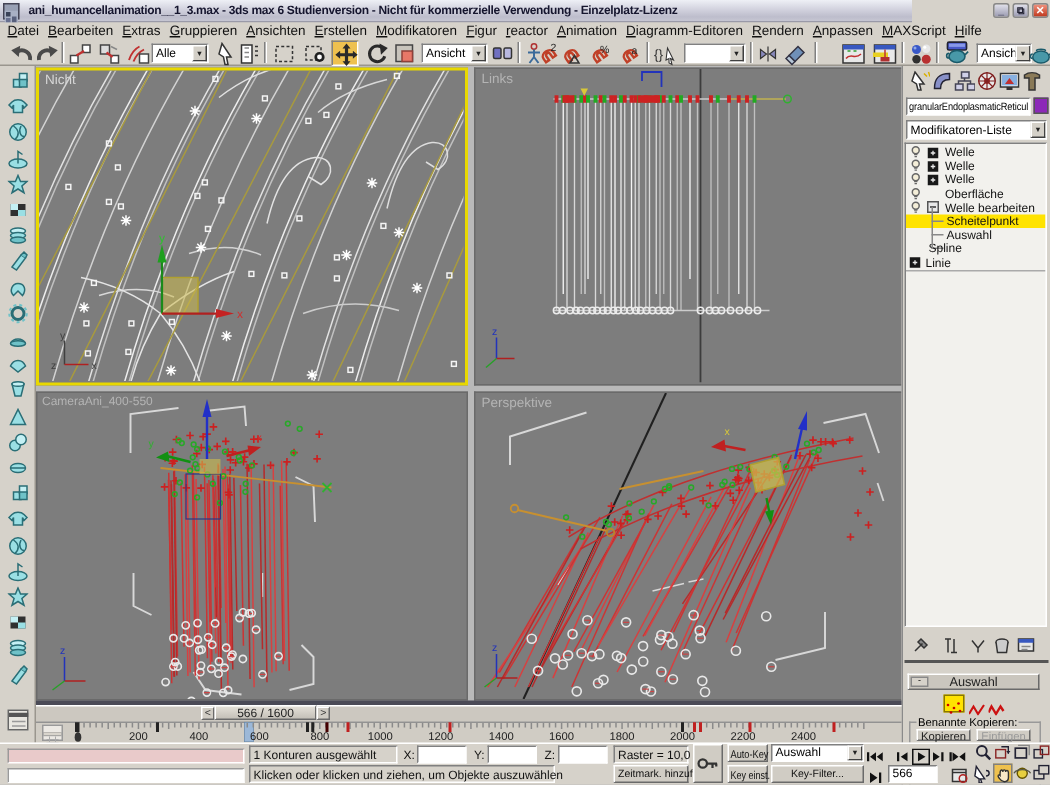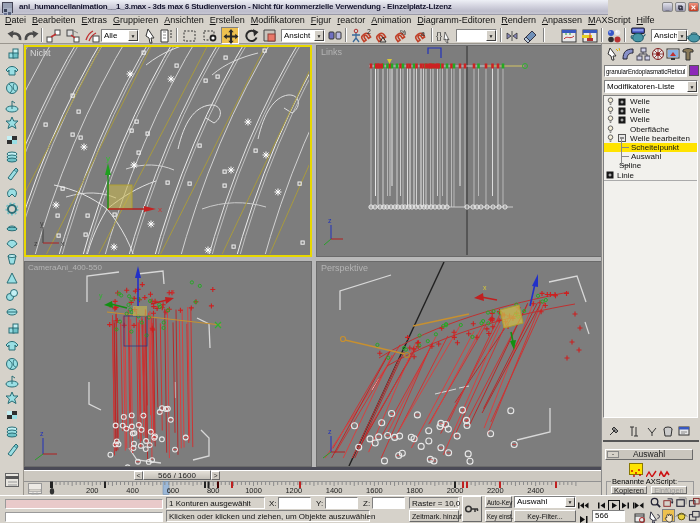--- a/index.html
+++ b/index.html
@@ -964,21 +964,21 @@
       <circle cx="4" cy="8" r="0.9" fill="#c00"></circle>
       <circle cx="10" cy="7" r="0.9" fill="#c00"></circle>
     </svg></div>
 <div class="ab" style="left:646px;top:465px;width:11px;height:9px"><svg width="11" height="9">
       <path d="M 0,7 L 3,2 L 6,7 L 10,1" stroke="#cc1111" fill="none" stroke-width="1.4"></path>
     </svg></div>
 <div class="ab" style="left:659px;top:465px;width:11px;height:9px"><svg width="11" height="9">
       <path d="M 0,6 L 2,2 L 5,7 L 8,2 L 10,5" stroke="#cc1111" fill="none" stroke-width="1.6"></path>
     </svg></div>
 <div class="ab" style="left:606px;top:481px;width:88px;height:42px;border:1px solid #999;border-bottom:none">
-    <div style="position:absolute;left:4px;top:-5px;background:#d6d2ca;font-size:7.5px;padding:0 1px;white-space:nowrap">Benannte AXScript:</div>
+    <div style="position:absolute;left:4px;top:-5px;background:#d6d2ca;font-size:7.5px;padding:0 1px;white-space:nowrap">Benannte Kopieren:</div>
   </div>
 <div class="ab rais" style="left:611px;top:486px;width:36px;height:8px;background:#d0ccc4;font-size:7.5px;text-align:center;line-height:7px;color:#222">Kopieren</div>
 <div class="ab rais" style="left:651px;top:486px;width:36px;height:8px;background:#d0ccc4;font-size:7.5px;text-align:center;line-height:7px;color:#999">Einfügen</div>
 <div class="ab" style="left:24px;top:467px;width:577px;height:3px;background:#4a4a56"></div>
 <div class="ab" style="left:24px;top:470px;width:577px;height:11px;background:#ccc8c0;border-top:1px solid #fff"></div>
 <div class="ab rais" style="left:134px;top:471px;width:9px;height:9px;background:#d0ccc4;font-size:7px;text-align:center;line-height:8px;color:#333">&lt;</div>
 <div class="ab rais" style="left:143px;top:470px;width:68px;height:10px;background:linear-gradient(180deg,#e4e0d8,#c4c0b8);font-size:8px;text-align:center;line-height:10px;color:#222">566 / 1600</div>
 <div class="ab rais" style="left:211px;top:471px;width:9px;height:9px;background:#d0ccc4;font-size:7px;text-align:center;line-height:8px;color:#333">&gt;</div>
 <div class="ab" style="left:24px;top:481px;width:577px;height:14px;background:#d0ccc4;border-top:1px solid #929292"></div>
 <div class="ab" style="left:28px;top:483px;width:14px;height:11px;background:#ece9e4;border:1px solid #999"><svg width="12" height="9">

